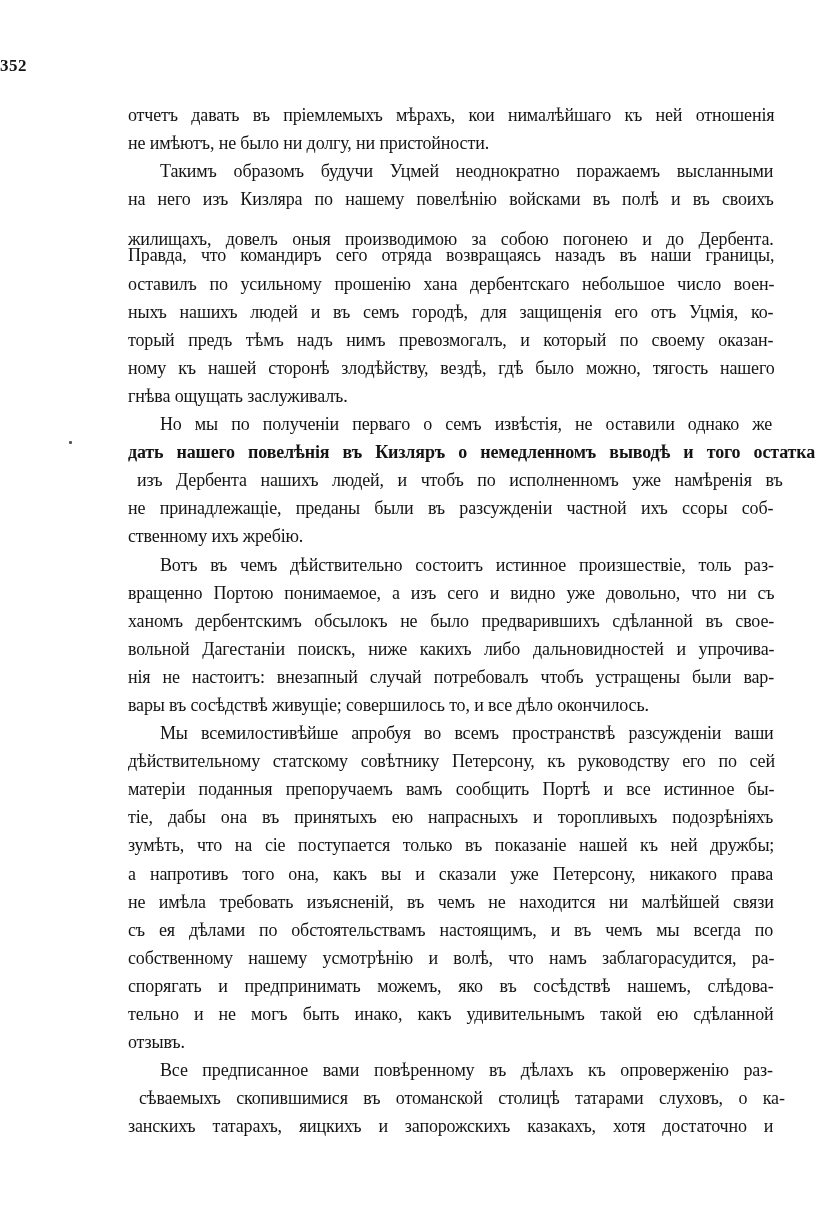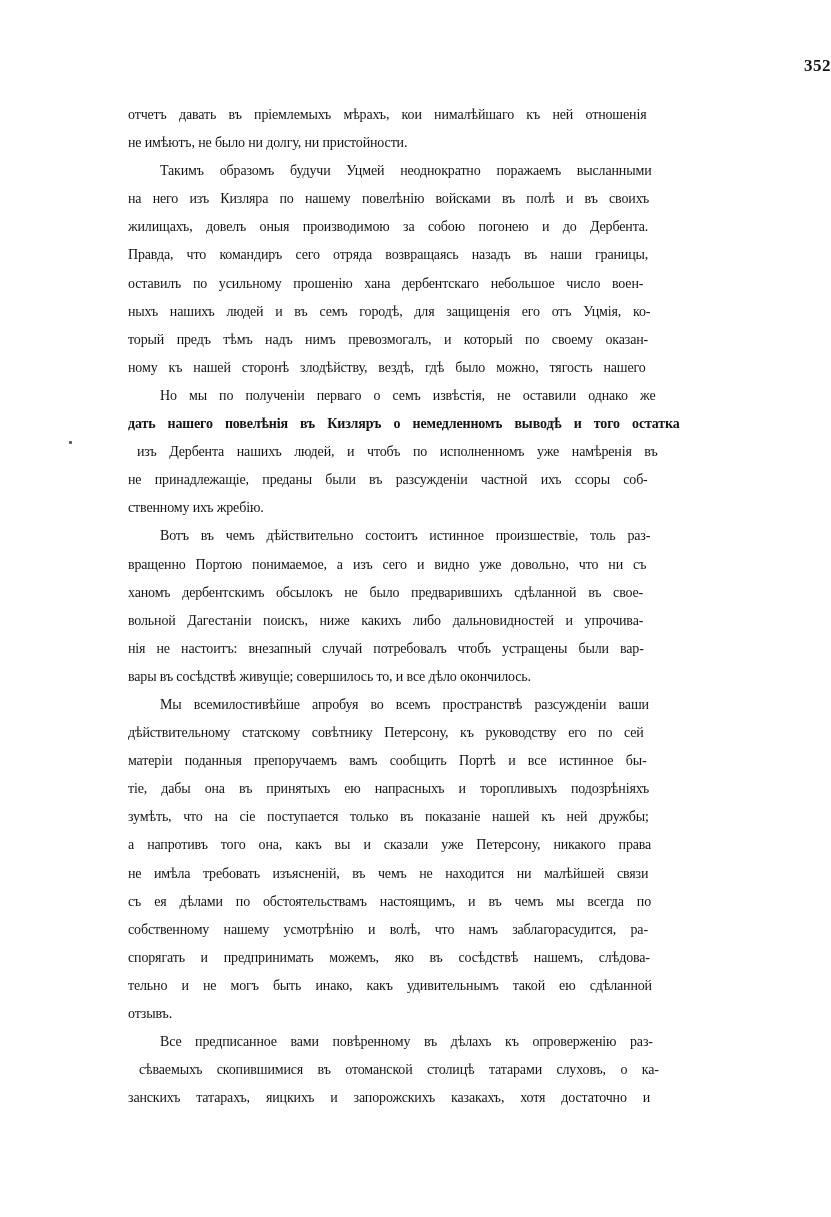--- a/index.html
+++ b/index.html
@@ -13,35 +13,35 @@
     position: relative;
     overflow: hidden;
     font-family: "Liberation Serif", "DejaVu Serif", serif;
     color: #141414;
   }
   .page-number {
     position: absolute;
     top: 56px;
     left: 0;
     width: 831px;
-    text-align: right;
+    text-align: left;
     font-size: 17px;
     font-weight: bold;
     letter-spacing: 0.5px;
   }
   .text-body {
     position: absolute;
     top: 101px;
     left: 128px;
     width: 630px;
   }
   .line {
     height: 28.1px;
     line-height: 28.1px;
-    font-size: 14px;
+    font-size: 18px;
     white-space: nowrap;
     text-align: justify;
     text-align-last: justify;
     transform-origin: left center;
     letter-spacing: -0.15px;
   }
   .line.last {
     text-align-last: left;
   }
   .line.indent {
@@ -69,26 +69,27 @@
 <div class="margin-mark"></div>
 
 <div class="text-body" id="text-body">
     <div>
       <div class="line"><span style="display: inline-block; width: auto; word-spacing: 9px;">отчетъ давать въ пріемлемыхъ мѣрахъ, кои нималѣйшаго къ ней отношенія</span></div>
       <div class="line last"><span style="display: inline-block; width: auto;">не имѣютъ, не было ни долгу, ни пристойности.</span></div>
     </div>
     <div>
       <div class="line indent"><span style="display: inline-block; width: auto; word-spacing: 12.5px;">Такимъ образомъ будучи Уцмей неоднократно поражаемъ высланными</span></div>
       <div class="line"><span style="display: inline-block; width: auto; word-spacing: 7.91667px;">на него изъ Кизляра по нашему повелѣнію войсками въ полѣ и въ своихъ</span></div>
-      <div class="line"><span style="display: inline-block; width: auto; word-spacing: 10.1111px;">жилищахъ, довелъ оныя производимою за собою погонею и до Дербента.</span></div>
+      <div class="line"><span style="display: inline-block; width: auto; word-spacing: 10.1111px; margin-top: 12px;">жилищахъ, довелъ оныя производимою за собою погонею и до Дербента.</span></div>
       <div class="line"><span style="display: inline-block; width: auto; word-spacing: 9.88889px;">Правда, что командиръ сего отряда возвращаясь назадъ въ наши границы,</span></div>
       <div class="line"><span style="display: inline-block; width: auto; word-spacing: 8.375px;">оставилъ по усильному прошенію хана дербентскаго небольшое число воен-</span></div>
       <div class="line"><span style="display: inline-block; width: auto; word-spacing: 8.5px;">ныхъ нашихъ людей и въ семъ городѣ, для защищенія его отъ Уцмія, ко-</span></div>
       <div class="line"><span style="display: inline-block; width: auto; word-spacing: 9.2px;">торый предъ тѣмъ надъ нимъ превозмогалъ, и который по своему оказан-</span></div>
       <div class="line"><span style="display: inline-block; width: auto; word-spacing: 7.7px;">ному къ нашей сторонѣ злодѣйству, вездѣ, гдѣ было можно, тягость нашего</span></div>
+      <div class="line last"><span style="display: inline-block; width: auto;">гнѣва ощущать заслуживалъ.</span></div>
     </div>
     <div>
       <div class="line indent"><span style="display: inline-block; width: auto; word-spacing: 8.81818px;">Но мы по полученіи перваго о семъ извѣстія, не оставили однако же</span></div>
       <div class="line"><span style="display: inline-block; width: auto; word-spacing: 8.8px; font-weight: bold;">дать нашего повелѣнія въ Кизляръ о немедленномъ выводѣ и того остатка</span></div>
       <div class="line"><span style="display: inline-block; width: auto; word-spacing: 9.3px; margin-left: 9px;">изъ Дербента нашихъ людей, и чтобъ по исполненномъ уже намѣренія въ</span></div>
       <div class="line"><span style="display: inline-block; width: auto; word-spacing: 10px;">не принадлежащіе, преданы были въ разсужденіи частной ихъ ссоры соб-</span></div>
       <div class="line last"><span style="display: inline-block; width: auto;">ственному ихъ жребію.</span></div>
     </div>
     <div>
       <div class="line indent"><span style="display: inline-block; width: auto; word-spacing: 8.5px;">Вотъ въ чемъ дѣйствительно состоитъ истинное произшествіе, толь раз-</span></div>

